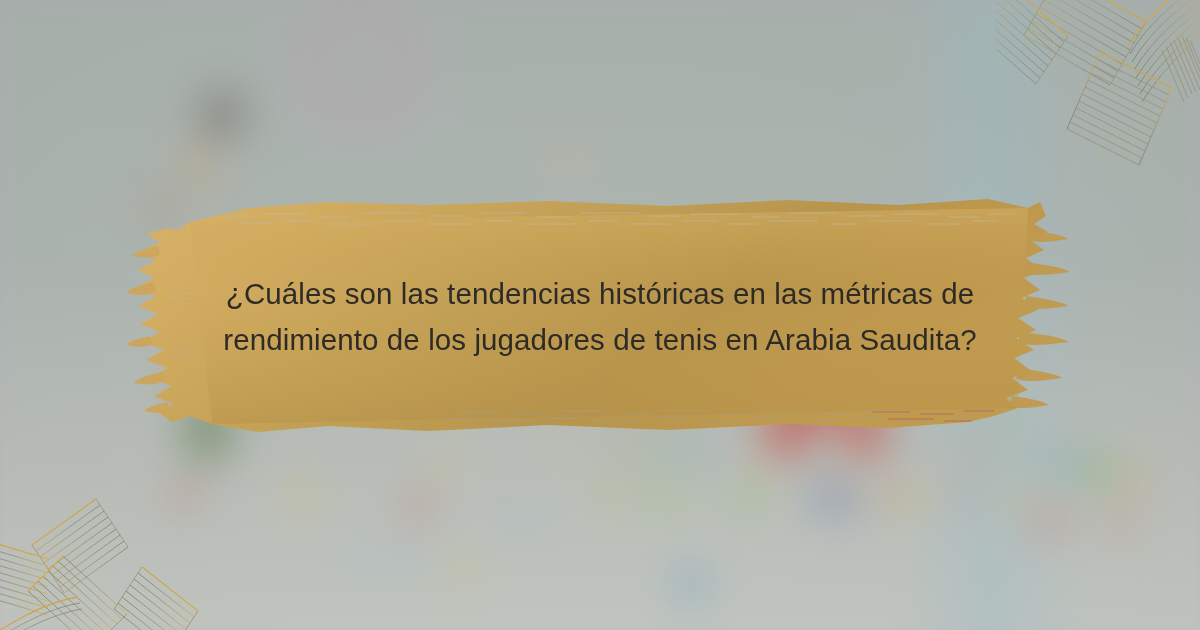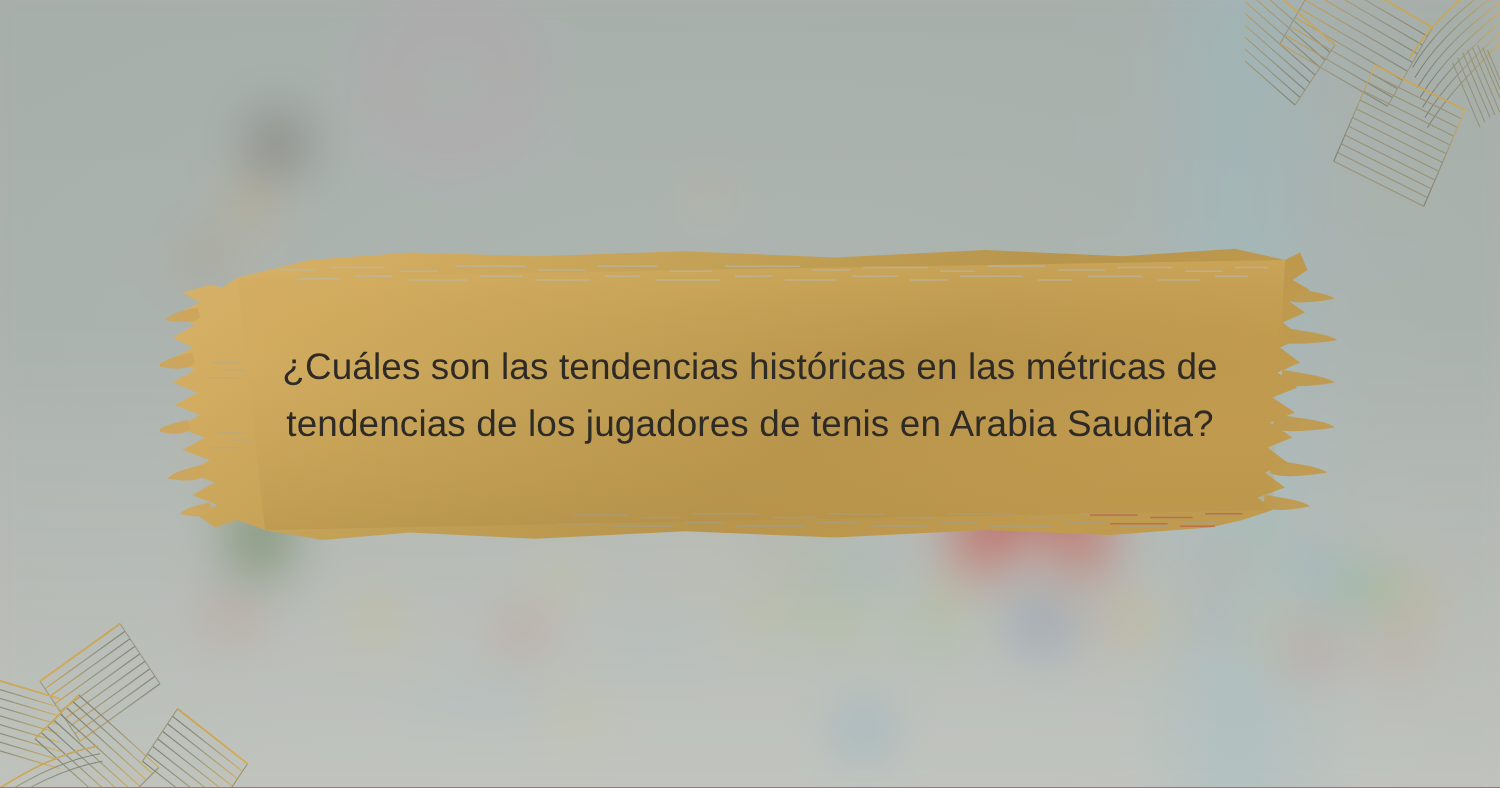--- a/index.html
+++ b/index.html
@@ -8,21 +8,21 @@
     padding: 0;
     background: #2b2b2b;
   }
 
   .stage {
     position: relative;
     width: 1200px;
     height: 630px;
     overflow: hidden;
     font-family: "Liberation Sans", "DejaVu Sans", sans-serif;
-    background: #fca5a5;
+    background: #d946ef;
   }
 
   
   .bg-photo {
     position: absolute;
     inset: -40px;
     filter: blur(22px) saturate(1.05);
     background-color: #a9b1ad;
     background-image:
       
@@ -417,17 +417,17 @@
       </g>
 
       <g stroke="#a9a896" stroke-width="1" opacity=".45" fill="none">
         <path d="M42 104 h22 M52 110 h16 M38 116 h26
                  M46 160 h20 M56 166 h18 M40 172 h24"></path>
       </g>
     </svg>
 
     <div class="banner-text">
       <div class="line">¿Cuáles son las tendencias históricas en las métricas de</div>
-      <div class="line">tendencias de los jugadores de tenis en Arabia Saudita?</div>
+      <div class="line">rendimiento de los jugadores de tenis en Arabia Saudita?</div>
     </div>
   </div>
 
 </div>
 
 </body></html>

